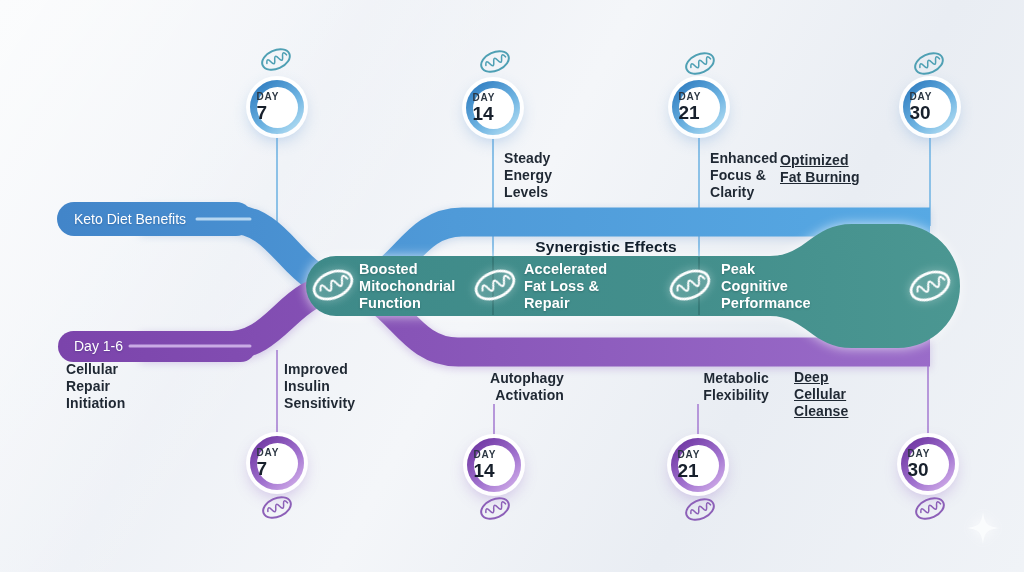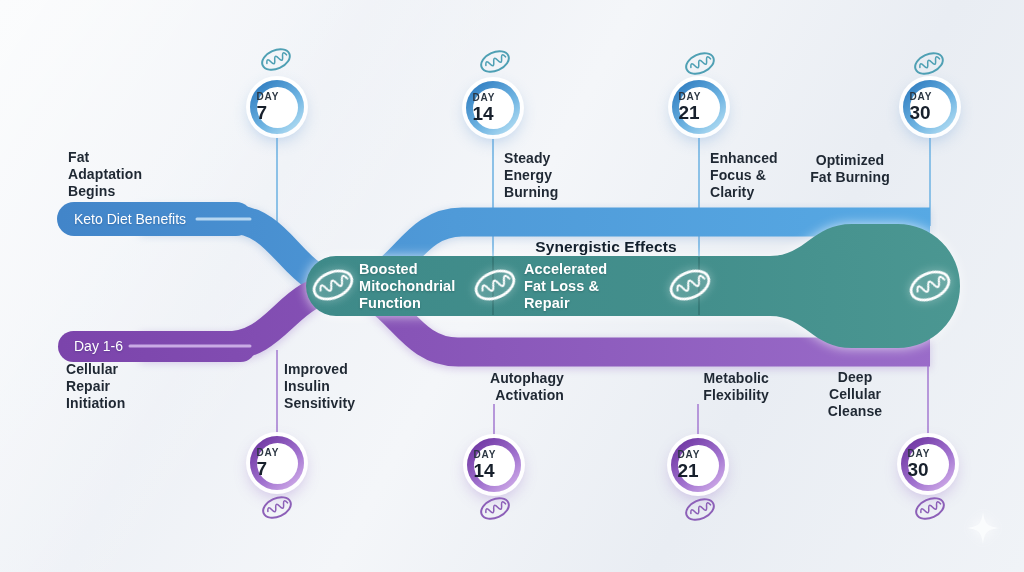--- a/index.html
+++ b/index.html
@@ -12,21 +12,21 @@
     content:"";position:absolute;inset:0;pointer-events:none;
     background:linear-gradient(125deg,rgba(255,255,255,.55) 0%,rgba(255,255,255,0) 38%);
   }
   svg.art{position:absolute;left:0;top:0;z-index:1;}
   .label{
     position:absolute;z-index:5;color:#1f2833;font-size:14px;font-weight:700;
     line-height:1.2;white-space:pre-line;letter-spacing:.1px;
   }
   .label.heading{font-size:14.5px;}
   .label.center{text-align:right;}
-  .label.right{text-align:center;}
+  .label.right{text-align:left;text-decoration:underline;}
   .label.synergy-heading{font-size:15.5px;font-weight:800;color:#121f2c;text-align:center;}
   .label.stage{
     color:#ffffff;font-weight:600;font-size:14.5px;line-height:1.18;
     text-shadow:0 1px 2px rgba(10,45,45,.28);
   }
   .ribbon-tag{
     position:absolute;z-index:5;color:#fff;font-size:14px;font-weight:400;
     text-shadow:0 1px 2px rgba(20,40,80,.25);white-space:nowrap;
   }
   .day-circle{
@@ -102,36 +102,36 @@
     <line x1="130" y1="346" x2="250" y2="346" stroke="#c9abe5" stroke-width="3" stroke-linecap="round"></line>
 
     <path d="M336 256 L770 256 C806 256 812 224 852 224 L898 224 A62 62 0 0 1 898 348 L852 348 C812 348 806 316 770 316 L336 316 A30 30 0 0 1 336 256 Z" fill="url(#gt)" style="filter:drop-shadow(0 0 6px rgba(255,255,255,.7))"></path>
 
     <line x1="493" y1="257" x2="493" y2="315" stroke="rgba(22,70,70,.28)" stroke-width="2"></line>
     <line x1="699" y1="257" x2="699" y2="315" stroke="rgba(22,70,70,.28)" stroke-width="2"></line>
 
     <path d="M983 512 C984.5 524 987 526.5 999 528 C987 529.5 984.5 532 983 544 C981.5 532 979 529.5 967 528 C979 526.5 981.5 524 983 512 Z" fill="#fdfeff" opacity="0.85" style="filter:drop-shadow(0 0 6px #ffffff)"></path>
   </svg>
 
-  <div class="label" style="left:68px;top:149px">Fat
-Adaptation
-Begins</div>
   <div class="ribbon-tag" style="left:74px;top:211px">Keto Diet Benefits</div>
   <div class="ribbon-tag" style="left:74px;top:338px">Day 1-6</div>
   <div class="label" style="left:66px;top:361px">Cellular
 Repair
 Initiation</div>
 
   <div class="label stage" style="left:359px;top:261px">Boosted
 Mitochondrial
 Function</div>
   <div class="label synergy-heading" style="left:476px;top:238px;width:260px">Synergistic Effects</div>
   <div class="label stage" style="left:524px;top:261px">Accelerated
 Fat Loss &amp;
 Repair</div>
+  <div class="label stage" style="left:721px;top:261px">Peak
+Cognitive
+Performance</div>
 
   <svg class="mito mito-white" style="left:310px;top:269px;transform:rotate(-24deg)" width="46" height="32">
       <use href="#mito"></use>
     </svg>
   <svg class="mito mito-white" style="left:472px;top:269px;transform:rotate(-24deg)" width="46" height="32">
       <use href="#mito"></use>
     </svg>
   <svg class="mito mito-white" style="left:667px;top:269px;transform:rotate(-24deg)" width="46" height="32">
       <use href="#mito"></use>
     </svg>
@@ -172,21 +172,21 @@
   </div>
   <div class="day-circle blue" style="left:903px;top:80px">
     <div class="day-face">
       <span class="day-word">DAY</span>
       <span class="day-num">30</span>
     </div>
   </div>
 
   <div class="label" style="left:504px;top:150px">Steady
 Energy
-Burning</div>
+Levels</div>
   <div class="label" style="left:710px;top:150px">Enhanced
 Focus &amp;
 Clarity</div>
   <div class="label right" style="left:780px;top:152px;width:140px">Optimized
 Fat Burning</div>
 
   <div class="label" style="left:284px;top:361px">Improved
 Insulin
 Sensitivity</div>
   <div class="label center" style="left:424px;top:370px;width:140px">Autophagy

